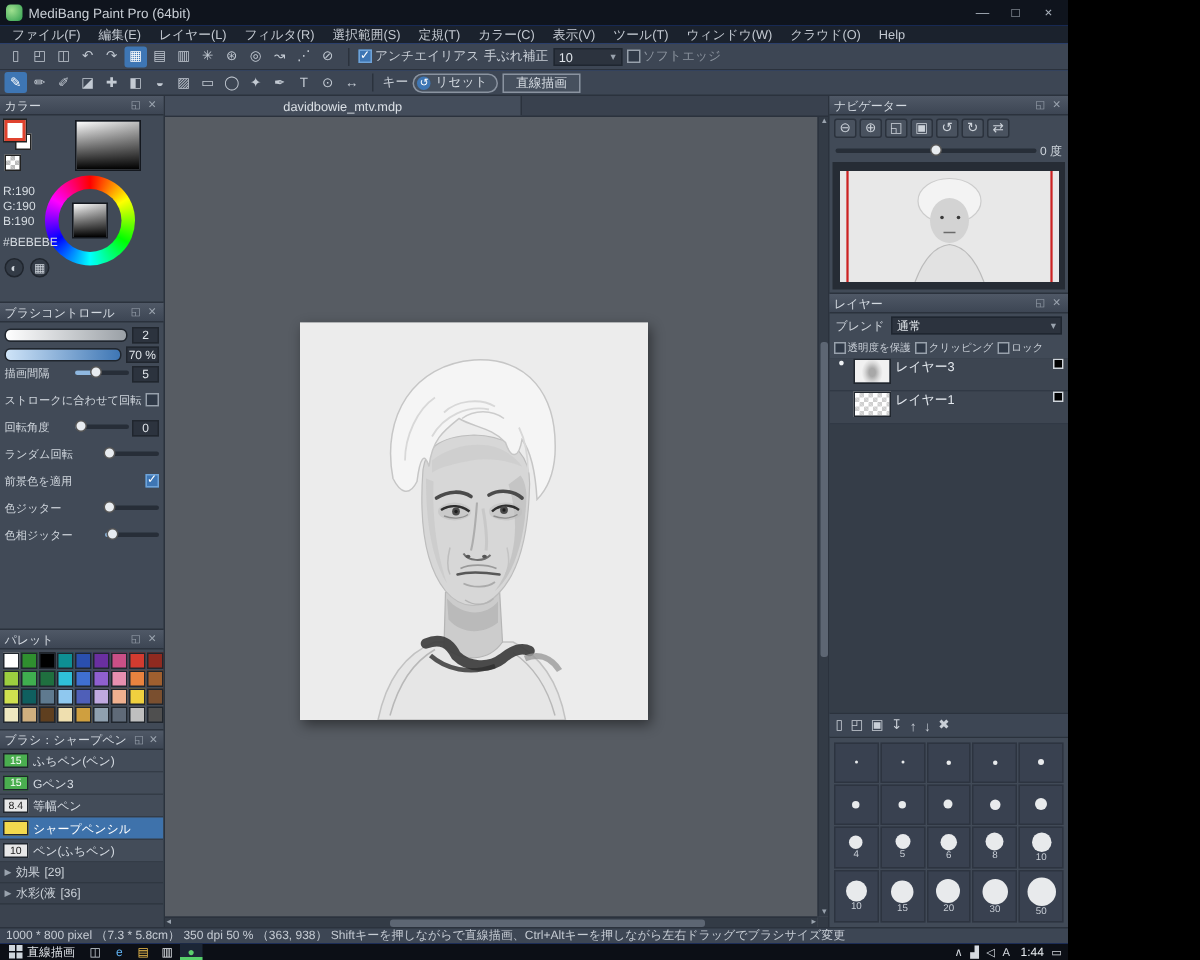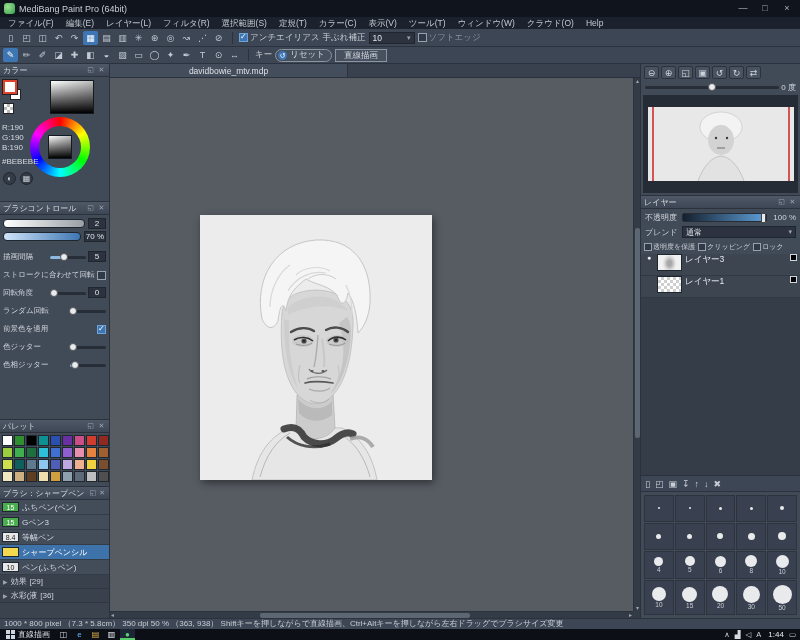--- a/index.html
+++ b/index.html
@@ -1,18 +1,18 @@
 <!DOCTYPE html>
 <html><head>
 <meta charset="utf-8">
 <style>
 *{margin:0;padding:0;box-sizing:border-box}
 html,body{width:800px;height:640px;overflow:hidden;background:#000}
 body{font-family:"Liberation Sans","DejaVu Sans",sans-serif}
-.app{position:relative;width:800px;height:640px;background:#1d4ed8;color:#cdd3da;font-size:9px;overflow:hidden}
+.app{position:relative;width:712px;height:640px;background:#1d4ed8;color:#cdd3da;font-size:9px;overflow:hidden}
 
 .titlebar{height:17px;background:#0f141d;display:flex;align-items:center;gap:4px;padding:0 2px}
 .app-icon{width:11px;height:11px;margin-left:2px;border-radius:3px;background:radial-gradient(circle at 35% 35%,#9fe08f,#2f9e4f)}
 .title-text{color:#c9cfd6;font-size:9px}
 .win-btns{margin-left:auto;display:flex}
 .win-btn{width:22px;text-align:center;color:#aab2bc;font-size:9px;line-height:17px}
 .menubar{height:12px;background:#1b222d;display:flex;align-items:center;padding:0 2px}
 .menu-item{padding:13px 6px;font-size:8.5px;color:#c4cad2;line-height:12px;white-space:nowrap}
 
 .toolbar{background:#3d4654;border-bottom:1px solid #2b323d;display:flex;align-items:center;padding:0 3px;gap:3px}
@@ -56,21 +56,21 @@
 .cbtns{position:absolute;left:3px;top:95px;display:flex;gap:4px}
 .cbtn{width:13px;height:13px;border-radius:50%;background:#333b46;border:1px solid #20262e;color:#cfd5dc;font-size:8px;display:flex;align-items:center;justify-content:center}
 
 .sec-brushctl{height:218px;flex:none;border-bottom:1px solid #2b323d}
 .bc-body{padding:3px;display:flex;flex-direction:column;gap:2px}
 .bc-bar-row{display:flex;align-items:center;gap:3px}
 .bc-bar{flex:1;height:9px;border-radius:4px;border:1px solid #20262e}
 .bc-bar.size{background:linear-gradient(90deg,#ffffff,#9aa0a6)}
 .bc-bar.opac{background:linear-gradient(90deg,#cfe4f8,#3e76b4)}
 .bc-val{min-width:18px;height:11px;background:#2c333e;border:1px solid #20262e;color:#e0e5ea;font-size:8px;display:flex;align-items:center;justify-content:center;padding:0 1px;flex:none}
-.bc-row{display:flex;align-items:flex-end;gap:2px;height:18px}
+.bc-row{display:flex;align-items:flex-start;gap:2px;height:18px}
 .bc-label{font-size:7.5px;color:#d0d6dd;white-space:nowrap;overflow:hidden;flex:1}
 .bc-slider{width:36px;height:9px;position:relative;flex:none}
 .bc-slider::before{content:"";position:absolute;left:0;right:0;top:3px;height:3px;background:#272e38;border-radius:2px}
 .bc-slider .fill{position:absolute;left:0;top:3px;height:3px;background:#8fb8e0;border-radius:2px;display:block}
 .bc-slider .knob{position:absolute;top:0;width:8px;height:8px;border-radius:50%;background:#e8ecf0;border:1px solid #555;margin-left:-4px;display:block}
 
 .sec-palette{height:67px;flex:none;border-bottom:1px solid #2b323d}
 .pal-grid{padding:2px;display:grid;grid-template-columns:repeat(9,11px);gap:1px}
 .pal-swatch{width:11px;height:11px;border:1px solid #20262e}
 
@@ -482,20 +482,26 @@
         <span class="vs-ar" style="top:0">▴</span>
         <span class="vthumb"></span>
         <span class="vs-ar" style="bottom:0">▾</span>
       </div>
       <div class="corner"></div>
     </div>
 
     <div class="right-panel">
 
       <div class="sec-nav">
+        <div class="phead">
+          <span class="ph-title">ナビゲーター</span>
+          <span class="sp"></span>
+          <span class="phico">◱</span>
+          <span class="phico">✕</span>
+        </div>
         <div class="nav-tools" id="nav-btns">
             <span class="nav-btn">⊖</span>
             <span class="nav-btn">⊕</span>
             <span class="nav-btn">◱</span>
             <span class="nav-btn">▣</span>
             <span class="nav-btn">↺</span>
             <span class="nav-btn">↻</span>
             <span class="nav-btn">⇄</span>
           </div>
         <div class="nav-rot">
@@ -519,27 +525,20 @@
           </svg>
         </div>
       </div>
 
       <div class="sec-layers">
         <div class="phead">
           <span class="ph-title">レイヤー</span>
           <span class="sp"></span>
           <span class="phico">◱</span>
           <span class="phico">✕</span>
-        </div>
-        <div class="lay-op">
-          <span class="lay-lab">不透明度</span>
-          <span class="op-slider">
-              <i class="knob"></i>
-            </span>
-          <span class="lay-val">100 %</span>
         </div>
         <div class="lay-blend">
           <span class="lay-lab">ブレンド</span>
           <span class="blend-select">
             <span>通常</span>
             <span class="arr">▾</span>
           </span>
         </div>
         <div class="lay-checks" id="lay-checks">
             <span class="lay-check">

